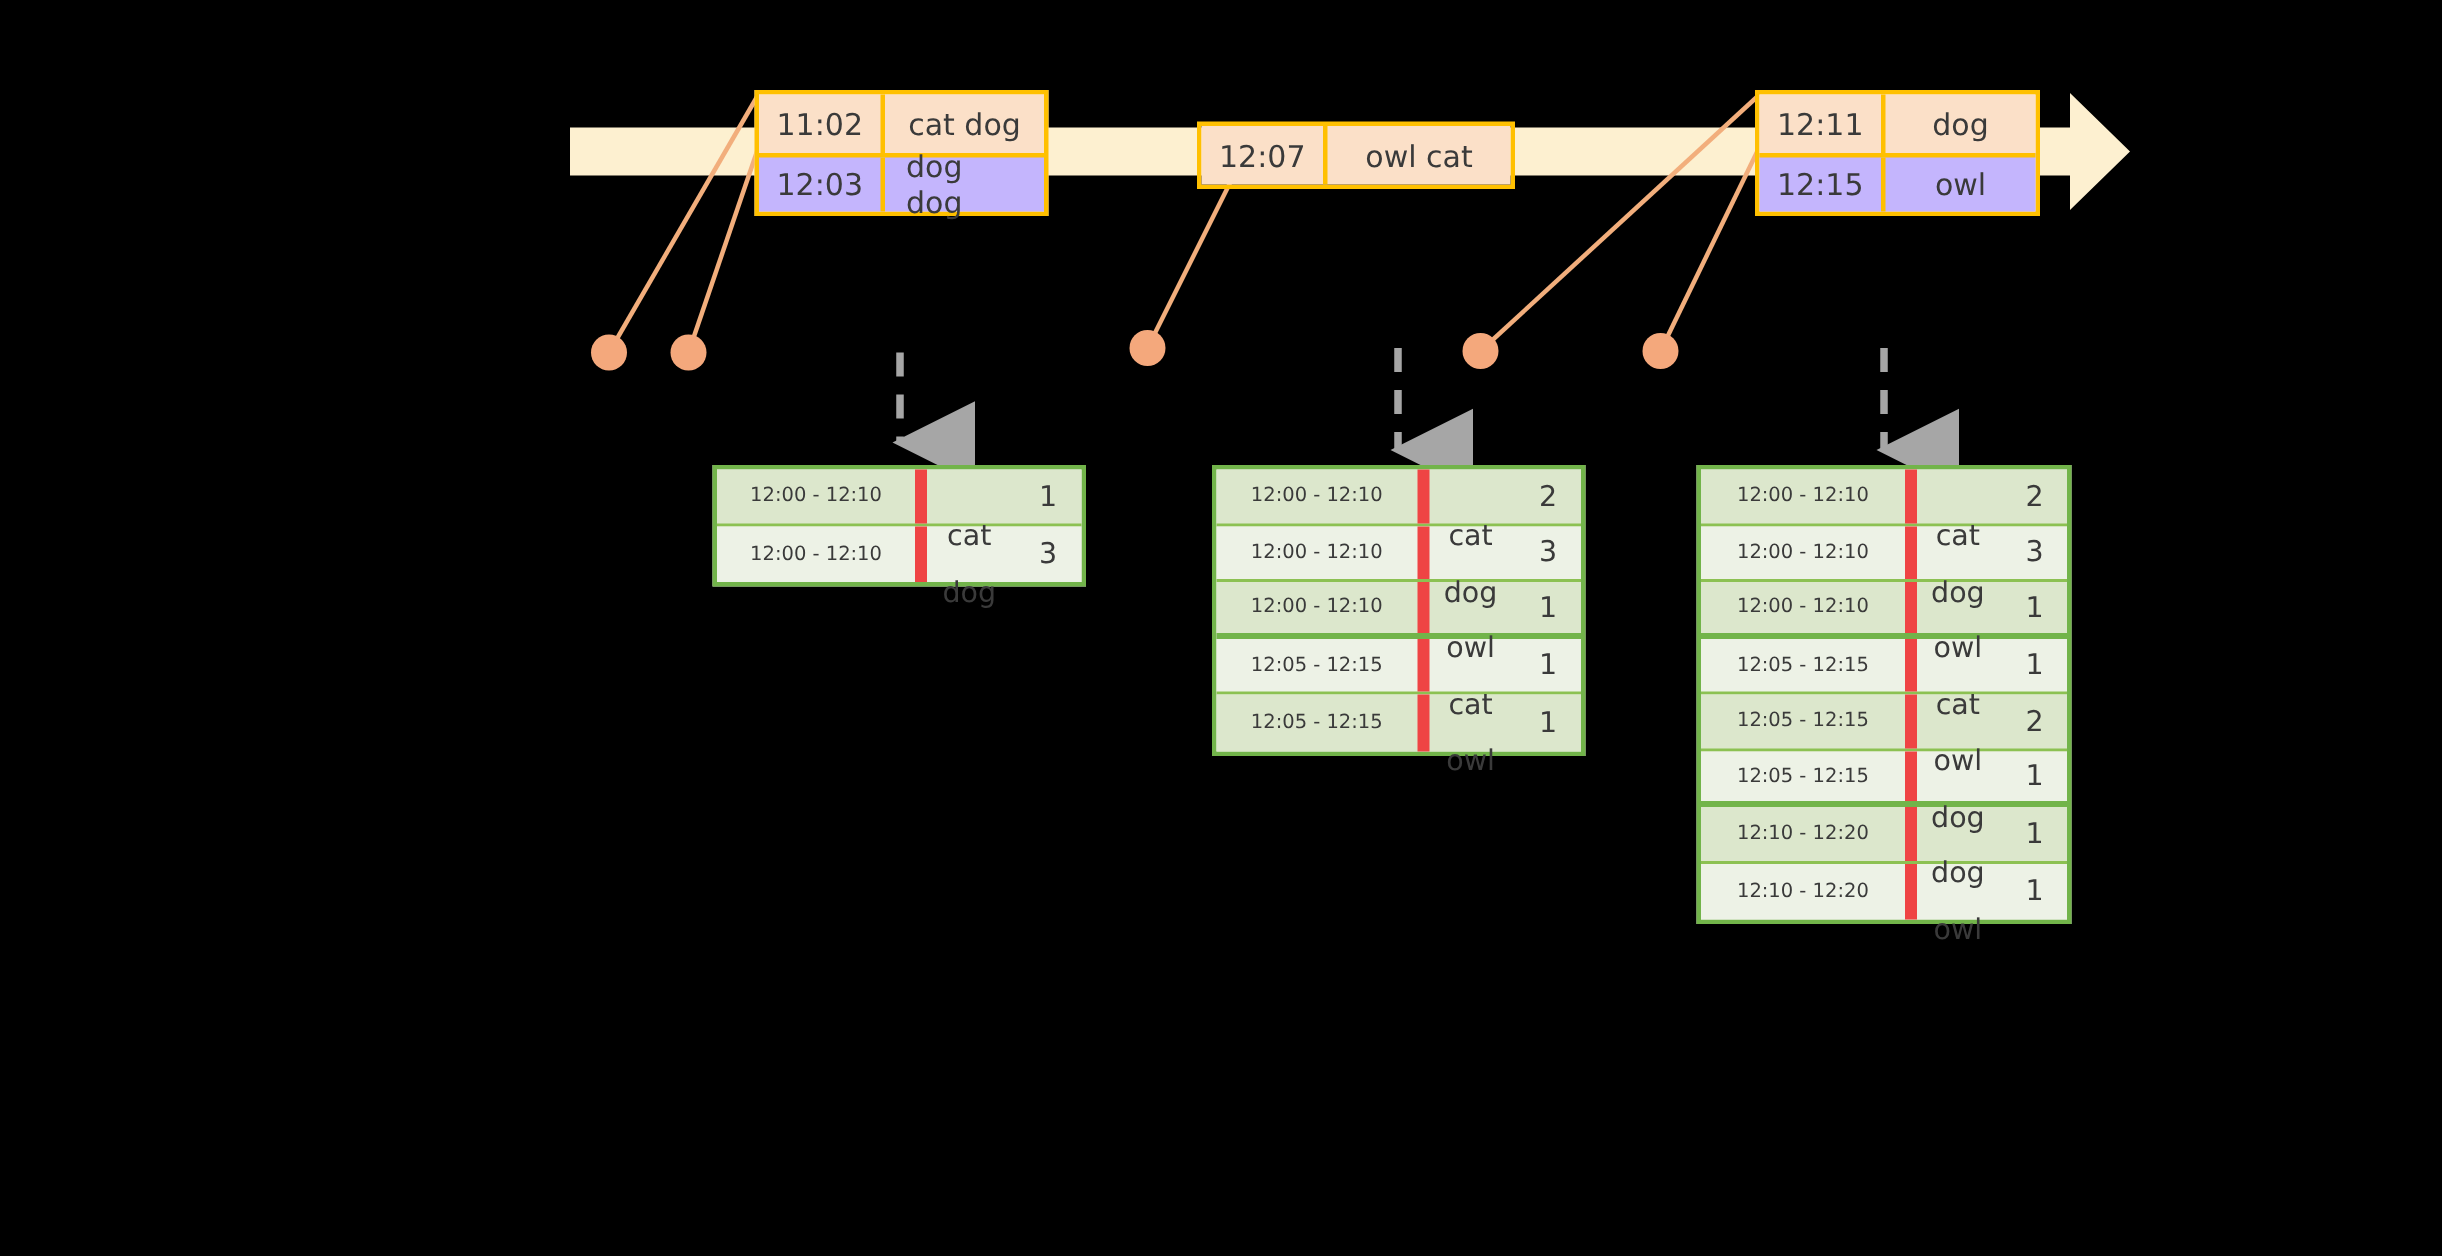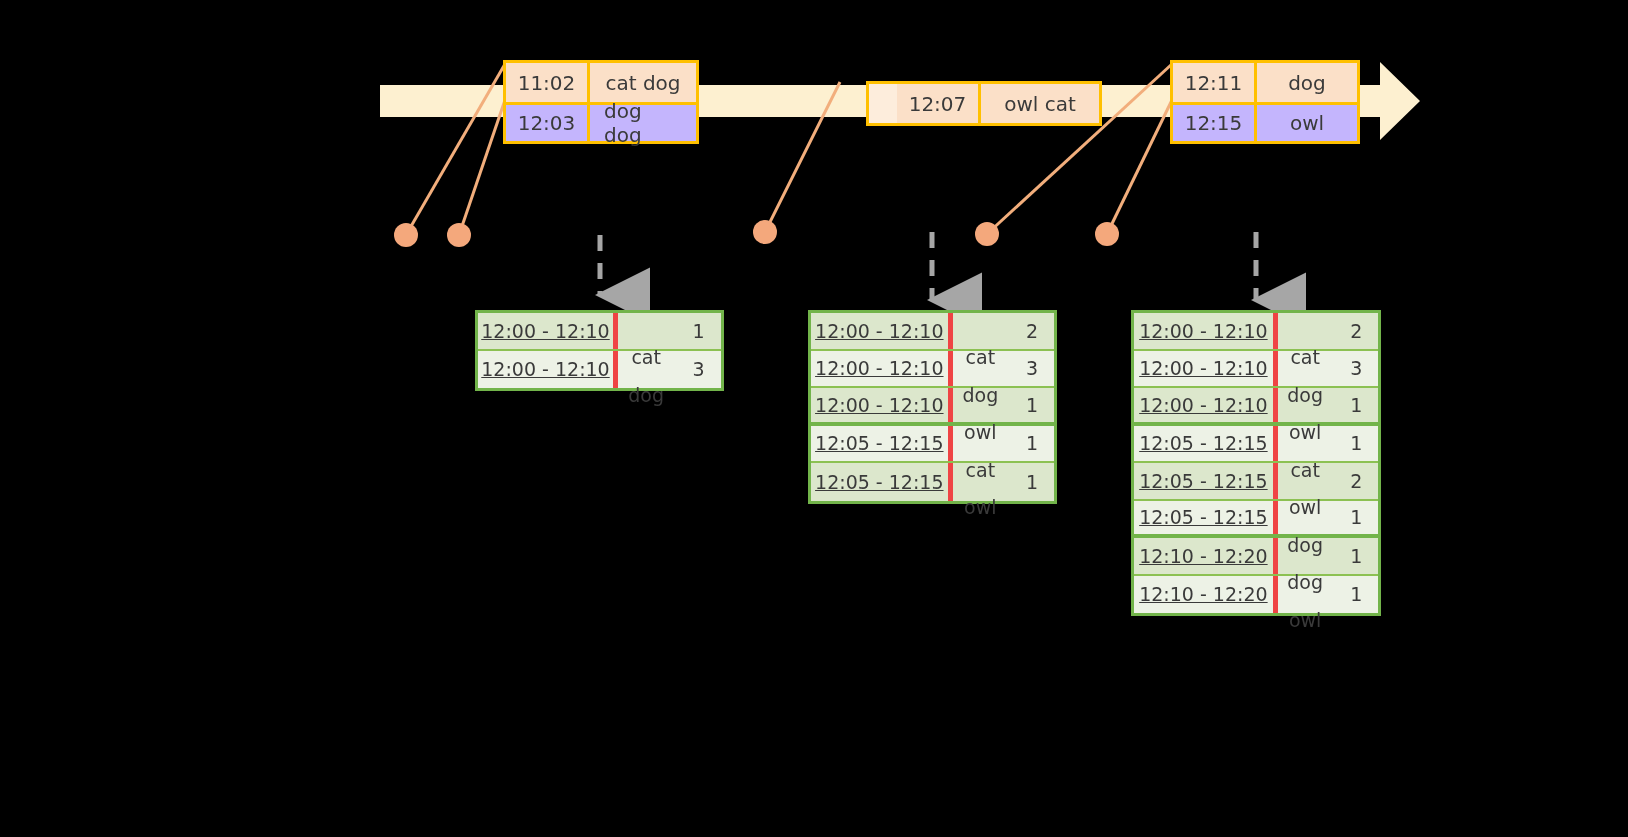--- a/index.html
+++ b/index.html
@@ -74,25 +74,24 @@
     border-bottom: 2px solid #8CC152;
   }
   .res-row:last-child { border-bottom: none; }
   .res-row.shade-a { background: #DCE7CC; }
   .res-row.shade-b { background: #EDF2E6; }
   .res-row.grp-end { border-bottom: 4px solid #72B44A; }
   .res-window {
     display: flex;
     align-items: center;
     justify-content: center;
-    font-size: 19px;
-    color: #3a3a3a;
-    border-right: 5px solid #ef4444;
-    box-sizing: border-box;
-    text-decoration: underline;
+    font-size: 13px;
+    color: #3a3a3a;
+    border-right: 8px solid #ef4444;
+    box-sizing: border-box;
   }
   .res-word {
     width: 60px;
     display: flex;
     align-items: center;
     justify-content: center;
     font-size: 19px;
     color: #3a3a3a;
     border-right: 2px solid #8CC152;
     box-sizing: border-box;
@@ -154,21 +153,21 @@
     <div class="event-row r0">
       <span class="event-time">11:02</span>
       <span class="event-words">cat dog</span>
     </div>
     <div class="event-row r1">
       <span class="event-time">12:03</span>
       <span class="event-words">dog dog</span>
     </div>
   </div>
 
-  <div class="event-box" style="left:866px; top:81px; width:236px;padding-left:28px;">
+  <div class="event-box" style="left:798px; top:81px; width:212px;">
     <div class="event-row r0">
       <span class="event-time">12:07</span>
       <span class="event-words">owl cat</span>
     </div>
   </div>
 
   <div class="event-box" style="left:1170px; top:60px; width:190px;">
     <div class="event-row r0">
       <span class="event-time">12:11</span>
       <span class="event-words">dog</span>

